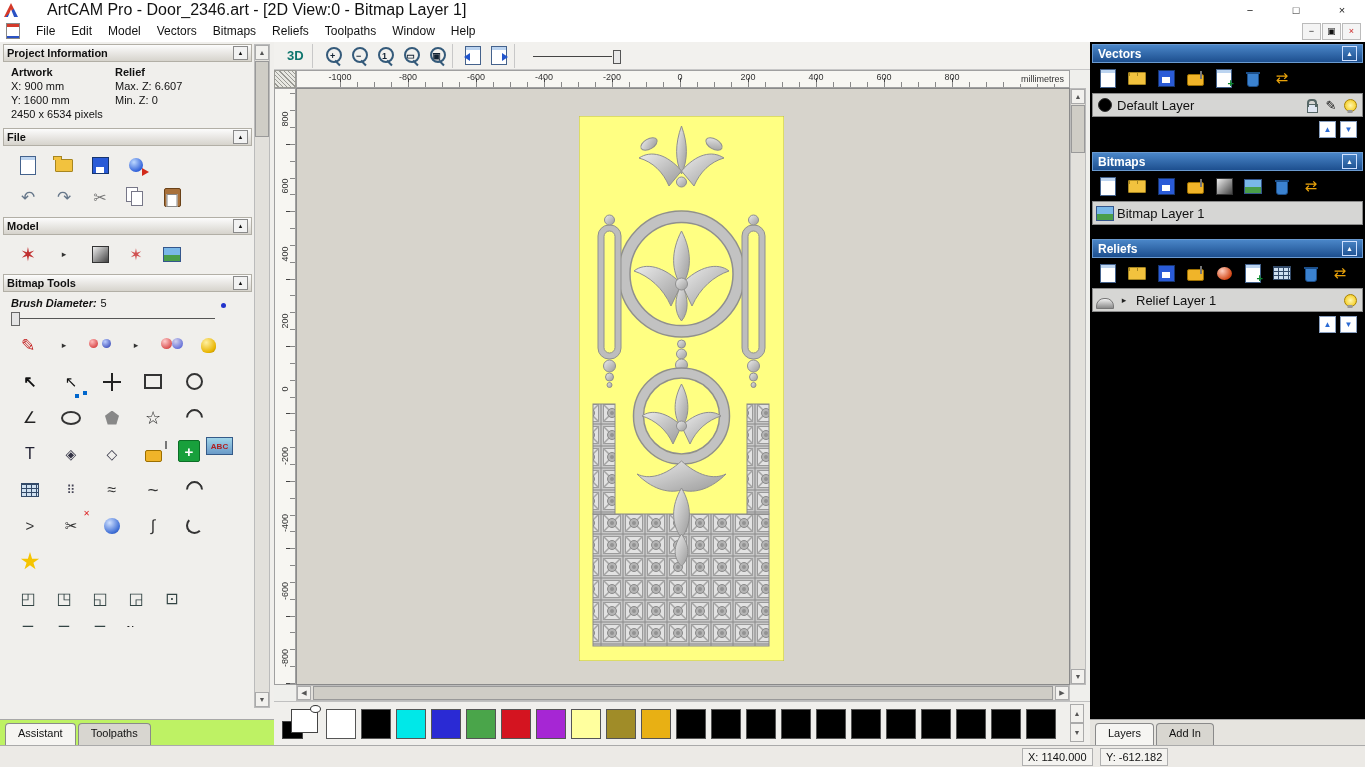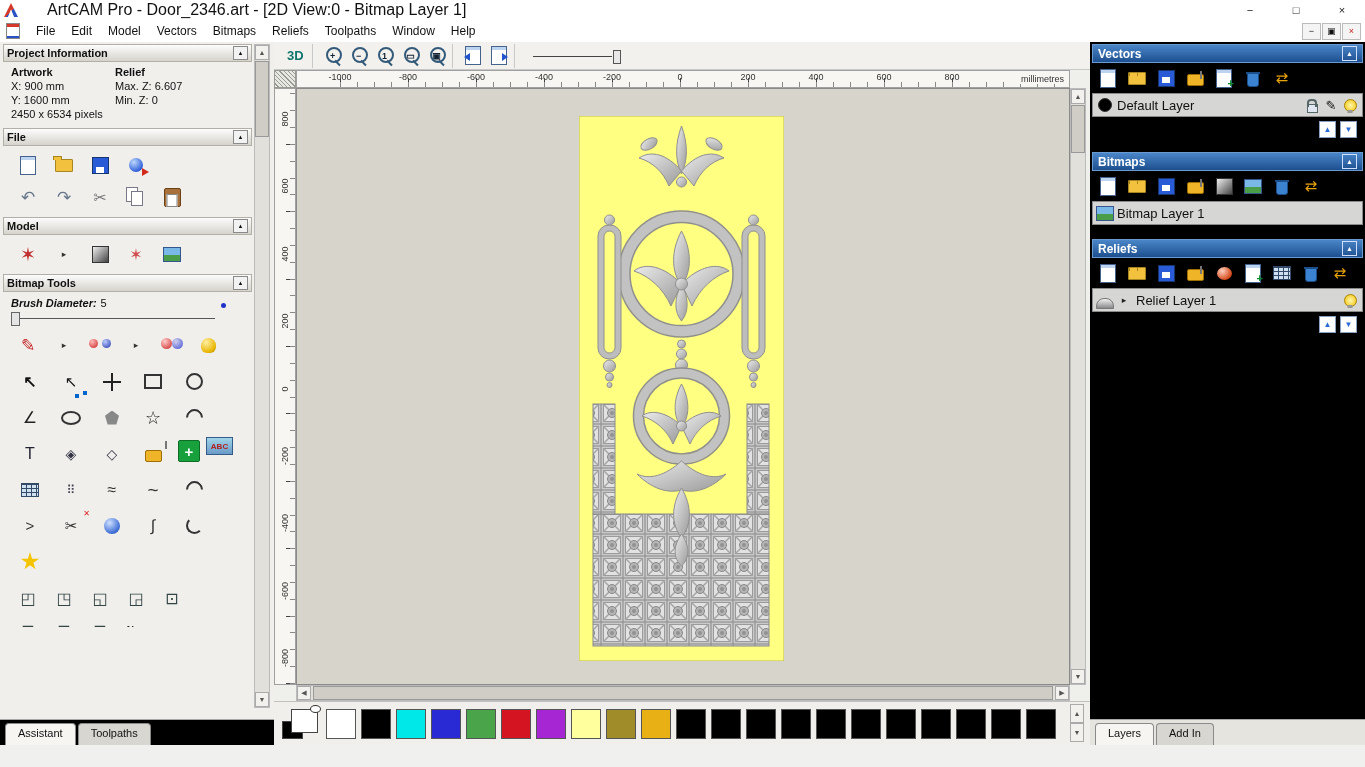--- a/index.html
+++ b/index.html
@@ -100,21 +100,21 @@
   .slider{position:relative;width:204px;height:14px;margin:2px 0 4px 8px;}
   .slider::before{content:"";position:absolute;left:0;right:0;top:7px;height:1px;background:#555;}
   .slider-h{position:absolute;left:0;top:1px;width:7px;height:12px;background:#e4e4e4;border:1px solid #666;cursor:pointer;}
   .igrid{display:flex;flex-wrap:wrap;width:225px;gap:3px;padding-left:8px;}
   .igrid .icon{width:38px;height:33px;}
   .clip{height:13px;overflow:hidden;}
   .lscroll{position:absolute;right:4px;top:2px;width:16px;height:664px;background:#e2e0db;border:1px solid #bbb;box-sizing:border-box;}
   .sb-btn{width:14px;height:15px;background:#f2f1ee;border:1px solid #aaa;display:flex;align-items:center;justify-content:center;font-size:7px;color:#555;cursor:pointer;box-sizing:border-box;}
   .lscroll .dn{position:absolute;bottom:0;}
   .sb-thumb{position:absolute;left:0;width:14px;background:#cfcdc6;border:1px solid #999;cursor:pointer;box-sizing:border-box;}
-  .ltabs,.rtabs{position:absolute;bottom:0;left:0;right:0;height:26px;background:#000000;border-top:1px solid #a8a8a8;display:flex;align-items:flex-end;padding-left:5px;gap:2px;box-sizing:border-box;}
+  .ltabs,.rtabs{position:absolute;bottom:0;left:0;right:0;height:26px;background:#bef264;border-top:1px solid #a8a8a8;display:flex;align-items:flex-end;padding-left:5px;gap:2px;box-sizing:border-box;}
   .tab{height:21px;line-height:19px;padding:0 12px;border:1px solid #8a8a8a;border-bottom:none;border-radius:4px 4px 0 0;background:#d8d6d0;font-size:11px;cursor:pointer;}
   .tab.active{background:#f6f5f2;}
 
   
   .canvasreg{position:absolute;left:274px;top:42px;width:816px;height:703px;background:#efefec;}
   .ctoolbar{position:absolute;left:0;top:0;width:816px;height:28px;background:#f2f1ee;border-bottom:1px solid #c8c8c8;display:flex;align-items:center;padding-left:8px;box-sizing:border-box;}
   .btn3d{font-weight:bold;font-size:13px;color:#0f766e;padding:1px 5px;cursor:pointer;}
   .tgroup{display:flex;align-items:center;gap:2px;}
   .ctoolbar .icon{width:24px;height:24px;}
   .fade{position:relative;width:88px;height:14px;margin-left:10px;cursor:pointer;}
@@ -593,14 +593,18 @@
           <span class="icon ud" style="color: rgb(42, 106, 212);">▼</span>
         </div>
     </div>
 
     <div class="rtabs">
       <span class="tab active">Layers</span>
       <span class="tab">Add In</span>
     </div>
   </div>
 
+  <div class="statusbar">
+    <span class="sbox" style="left:1022px;">X: 1140.000</span>
+    <span class="sbox" style="left:1100px;">Y: -612.182</span>
+  </div>
 
 </div>
 
 </body></html>

